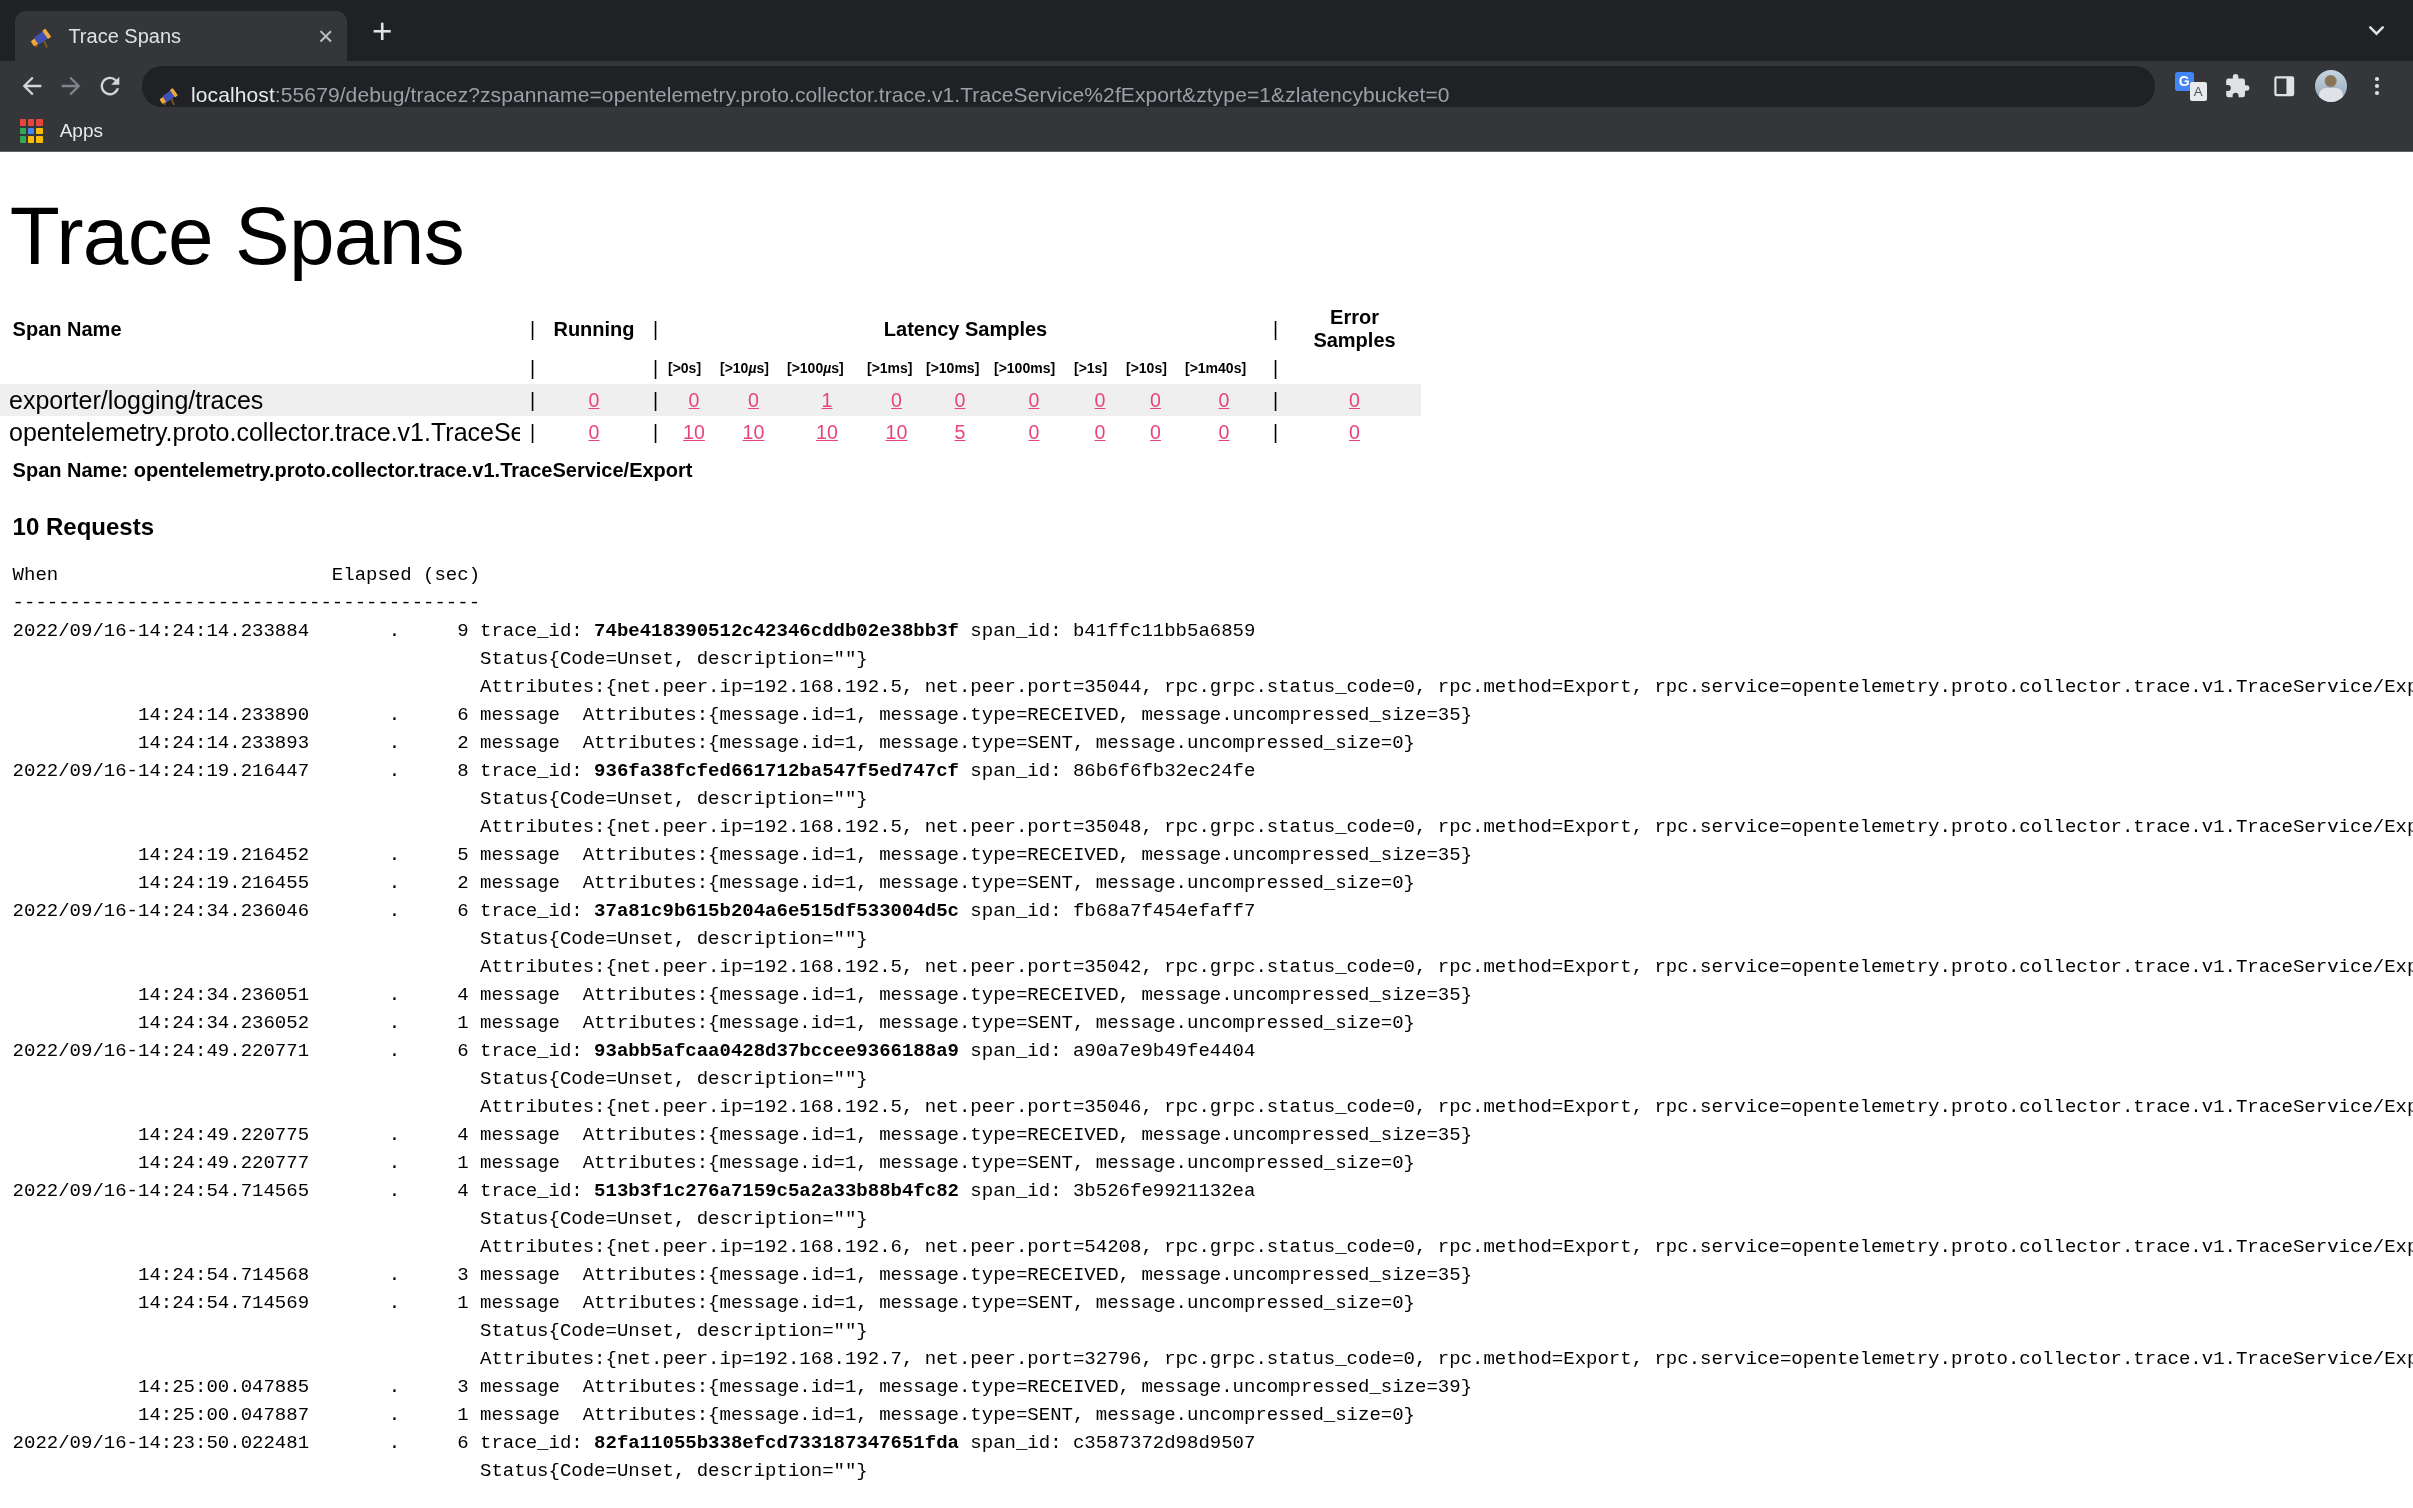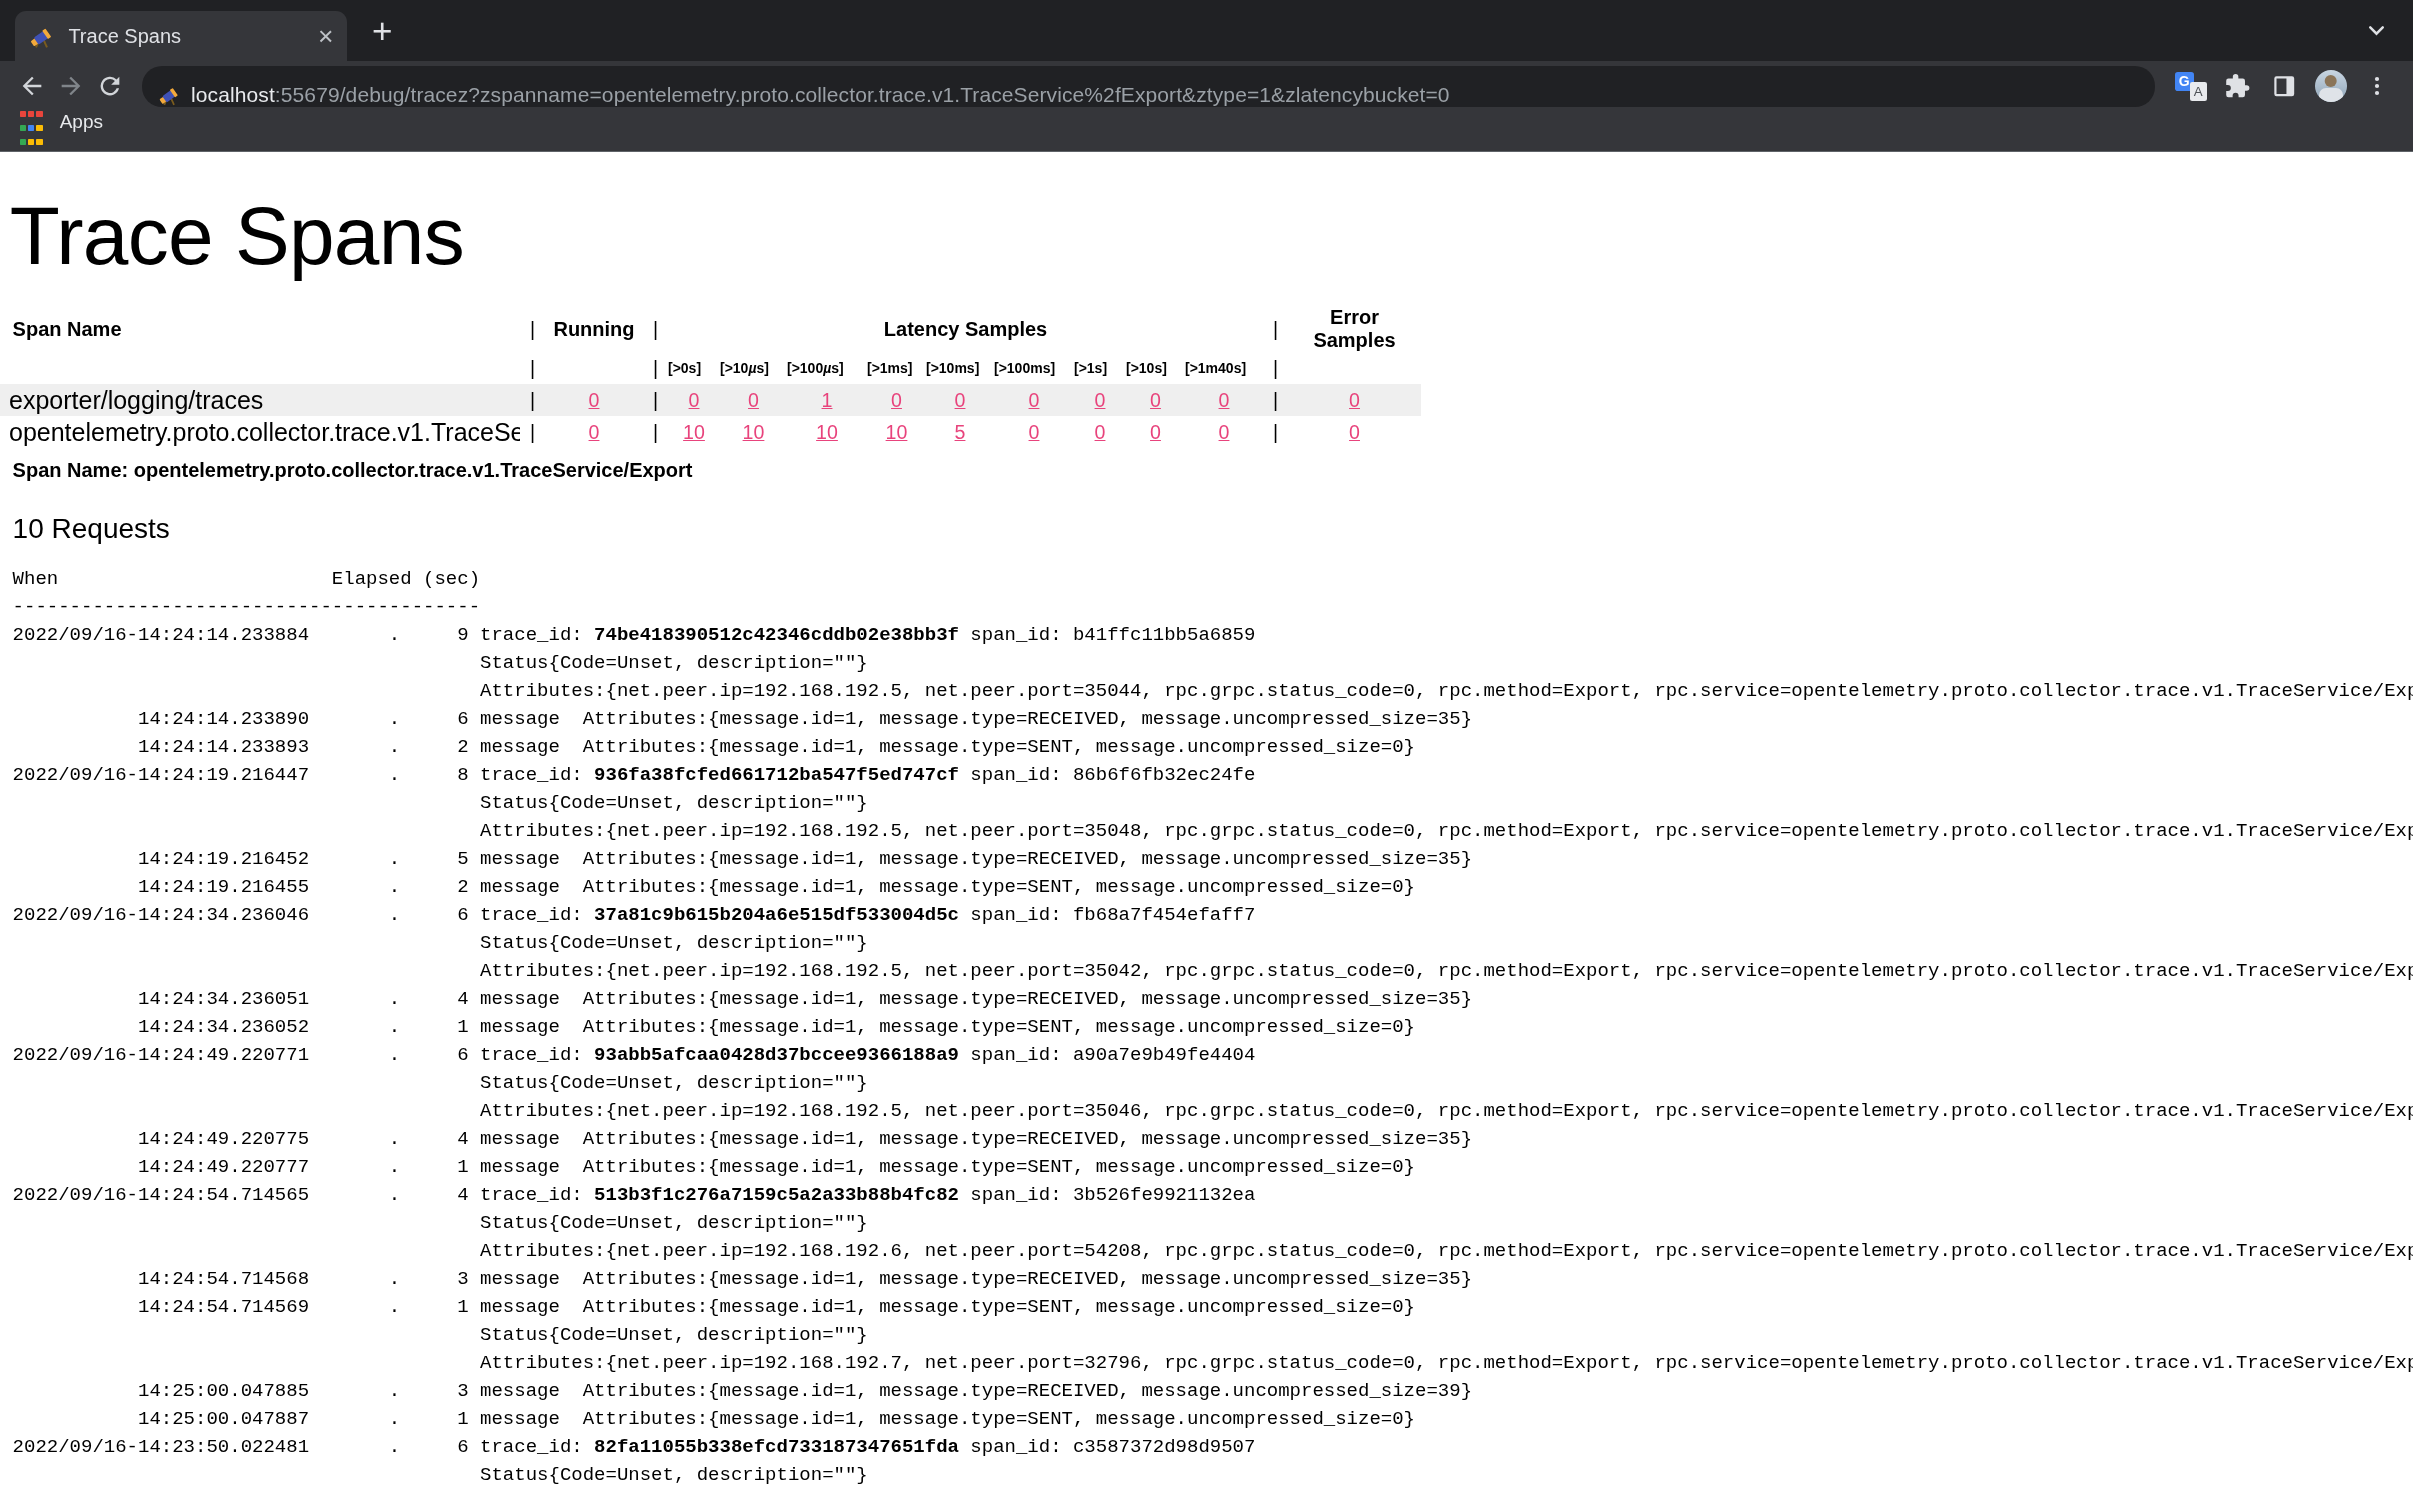--- a/index.html
+++ b/index.html
@@ -30,41 +30,41 @@
 
   .translate-box{width:32px;height:29px;position:relative}
   .t-g{position:absolute;left:0;top:0;width:19px;height:19px;background:#4285f4;color:#fff;border-radius:2.8px;
        font-size:14px;font-weight:bold;display:flex;align-items:center;justify-content:center}
   .t-a{position:absolute;right:0;bottom:0;width:17px;height:19px;background:#e8eaed;color:#4d5156;border-radius:2.1px;
        font-size:13.3px;display:flex;align-items:center;justify-content:center}
   .avatar{width:32px;height:32px;border-radius:50%;background:linear-gradient(180deg,#c9d6e2,#8fa5b8);position:relative;overflow:hidden}
   .avatar::before{content:"";position:absolute;left:50%;top:4.9px;transform:translateX(-50%);width:12.6px;height:12.6px;border-radius:50%;background:#8a7458}
   .avatar::after{content:"";position:absolute;left:50%;top:18px;transform:translateX(-50%);width:24px;height:15.4px;border-radius:7px 7px 0 0;background:#dfe3e8}
 
-  .bookmarks{height:41px;background:#35363a;display:flex;padding:0 19.6px;border-bottom:1.4px solid #5f6368}
+  .bookmarks{height:41px;background:#35363a;display:flex;align-items:center;padding:0 19.6px;border-bottom:1.4px solid #5f6368}
   .grid{display:grid;grid-template-columns:repeat(3,6.3px);grid-gap:2.1px;margin-right:17px}
   .grid .sq{width:6.3px;height:6.3px;border-radius:0.7px}
   .apps-label{color:#e8eaed;font-size:19px}
 
   
   h1.page-title{margin:41px 0 0 9.8px;font-size:82px;font-weight:400;letter-spacing:-0.7px;line-height:1.05}
 
   table.tracez{border-collapse:collapse;table-layout:fixed;width:1420px;margin-top:27px}
   .tracez th{font-size:20px;font-weight:bold;padding:0;height:36px;vertical-align:middle}
   .tracez th.name{text-align:left;padding-left:12.6px}
   .tracez .c{text-align:center}
   .tracez .pipe{text-align:center;font-weight:normal;font-size:19.6px}
   .tracez td{font-size:19.6px;height:32px;vertical-align:middle;padding:0}
   .tracez td.name{padding-left:9px;font-size:25px;white-space:nowrap;overflow:hidden}
   .tracez td.bucket{text-align:left;font-weight:bold;font-size:14px;height:31px}
   .tracez tr.shaded{background:var(--shade)}
   a.num{color:var(--link);text-decoration:underline;font-size:19.6px}
 
   .span-label{font-weight:bold;font-size:20px;margin:11.2px 0 0 12.6px}
-  .req-count{font-size:28px;margin:31px 0 0 12.6px;font-weight:400}
+  .req-count{font-size:24px;margin:31px 0 0 12.6px;font-weight:700}
   .log{margin:19.6px 0 0 12.6px;font-family:"Liberation Mono","DejaVu Sans Mono",monospace;font-size:19px}
   .log-line{white-space:pre;height:28px;line-height:28px}
   .log-line b{font-weight:bold}
 </style>
 </head>
 <body>
 
 <div>
   <div class="tabstrip">
     <div class="tab">

